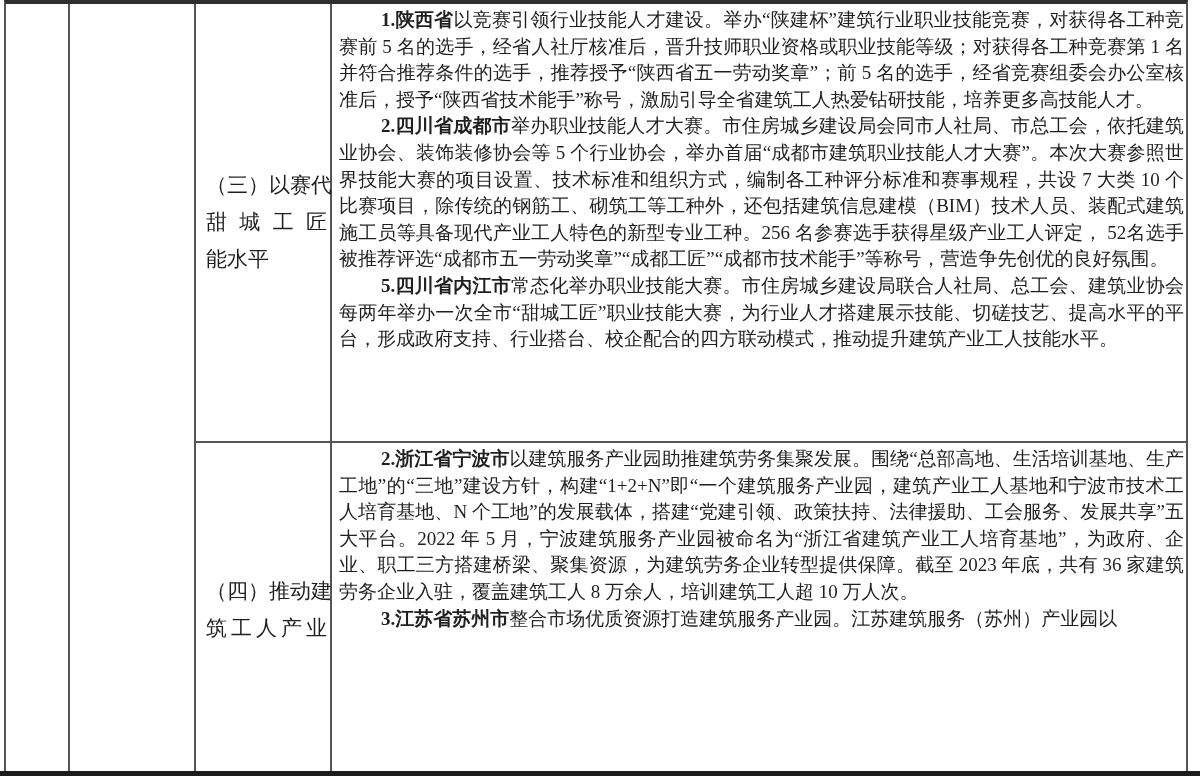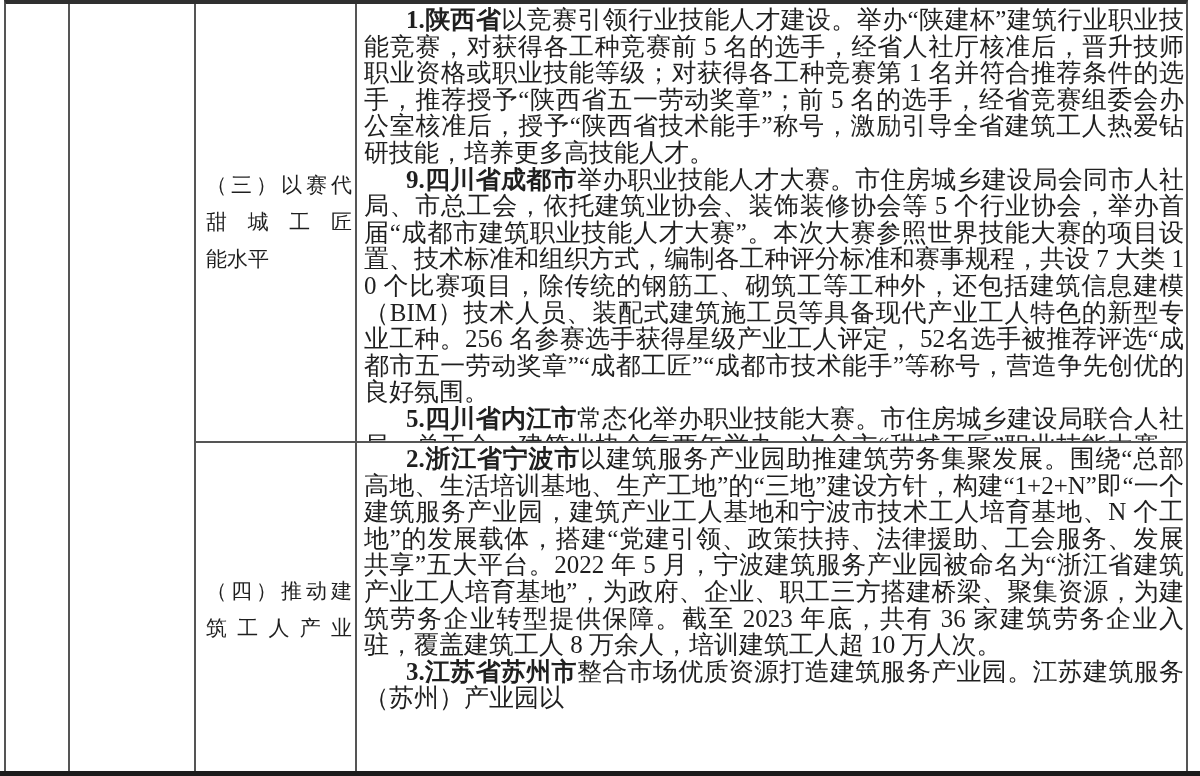--- a/index.html
+++ b/index.html
@@ -13,29 +13,29 @@
     display:flex;overflow:hidden;
   }
   .col-empty{box-sizing:border-box;border-right:2px solid #555}
   .col1{width:64px}
   .col2{width:126px}
   .main{flex:1;display:flex;flex-direction:column;min-width:0}
   .trow{display:flex;min-height:0}
   .trow1{height:439px;box-sizing:border-box;border-bottom:2px solid #555}
   .trow2{flex:1}
   .hcell{
-    width:161px;box-sizing:border-box;border-right:2px solid #555;
+    width:136px;box-sizing:border-box;border-right:2px solid #555;
     padding:0 3px 0 10px;display:flex;flex-direction:column;justify-content:center;
     font-size:21px;
   }
   .hline{line-height:37px;text-align:justify;text-align-last:justify;white-space:nowrap}
   .hline-last{text-align-last:left}
   .ccell{
     flex:1;box-sizing:border-box;padding:3px 2px 0 7px;
-    font-size:25px;line-height:26.6px;text-align:justify;
+    font-size:19px;line-height:26.6px;text-align:justify;
     text-justify:inter-ideograph;overflow:hidden;min-width:0;
   }
   .ccell p{margin:0;text-indent:42px;word-break:break-all}
   .lead{font-weight:bold}
   .bottom-edge{position:absolute;left:0;bottom:0;width:1200px;height:5px;background:#1c1c1c}
 </style>
 </head>
 <body>
 
 <div class="table">
@@ -44,21 +44,21 @@
   <div class="main">
 
     <div class="trow trow1">
       <div class="hcell">
         <div class="hline">（三）以赛代</div>
         <div class="hline">甜城工匠</div>
         <div class="hline hline-last">能水平</div>
       </div>
       <div class="ccell">
         <p><span class="lead">1.陕西省</span><span>以竞赛引领行业技能人才建设。举办“陕建杯”建筑行业职业技能竞赛，对获得各工种竞赛前 5 名的选手，经省人社厅核准后，晋升技师职业资格或职业技能等级；对获得各工种竞赛第 1 名并符合推荐条件的选手，推荐授予“陕西省五一劳动奖章”；前 5 名的选手，经省竞赛组委会办公室核准后，授予“陕西省技术能手”称号，激励引导全省建筑工人热爱钻研技能，培养更多高技能人才。</span></p>
-        <p><span class="lead">9.四川省成都市</span><span>举办职业技能人才大赛。市住房城乡建设局会同市人社局、市总工会，依托建筑业协会、装饰装修协会等 5 个行业协会，举办首届“成都市建筑职业技能人才大赛”。本次大赛参照世界技能大赛的项目设置、技术标准和组织方式，编制各工种评分标准和赛事规程，共设 7 大类 10 个比赛项目，除传统的钢筋工、砌筑工等工种外，还包括建筑信息建模（BIM）技术人员、装配式建筑施工员等具备现代产业工人特色的新型专业工种。256 名参赛选手获得星级产业工人评定， 52名选手被推荐评选“成都市五一劳动奖章”“成都工匠”“成都市技术能手”等称号，营造争先创优的良好氛围。</span></p>
+        <p><span class="lead">2.四川省成都市</span><span>举办职业技能人才大赛。市住房城乡建设局会同市人社局、市总工会，依托建筑业协会、装饰装修协会等 5 个行业协会，举办首届“成都市建筑职业技能人才大赛”。本次大赛参照世界技能大赛的项目设置、技术标准和组织方式，编制各工种评分标准和赛事规程，共设 7 大类 10 个比赛项目，除传统的钢筋工、砌筑工等工种外，还包括建筑信息建模（BIM）技术人员、装配式建筑施工员等具备现代产业工人特色的新型专业工种。256 名参赛选手获得星级产业工人评定， 52名选手被推荐评选“成都市五一劳动奖章”“成都工匠”“成都市技术能手”等称号，营造争先创优的良好氛围。</span></p>
         <p><span class="lead">5.四川省内江市</span><span>常态化举办职业技能大赛。市住房城乡建设局联合人社局、总工会、建筑业协会每两年举办一次全市“甜城工匠”职业技能大赛，为行业人才搭建展示技能、切磋技艺、提高水平的平台，形成政府支持、行业搭台、校企配合的四方联动模式，推动提升建筑产业工人技能水平。</span></p>
       </div>
     </div>
 
     <div class="trow trow2">
       <div class="hcell">
         <div class="hline">（四）推动建</div>
         <div class="hline">筑工人产业</div>
       </div>
       <div class="ccell">

